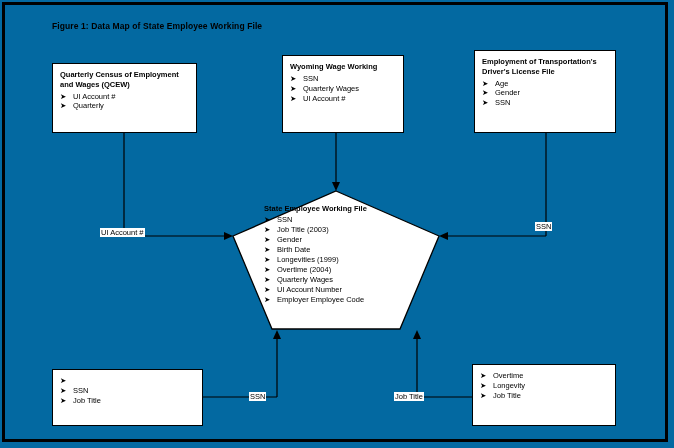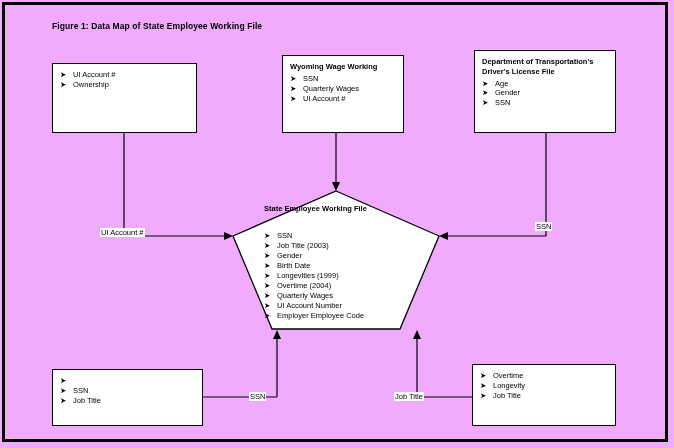--- a/index.html
+++ b/index.html
@@ -4,21 +4,21 @@
 <style>
   html, body {
     margin: 0;
     padding: 0;
     background: #ffffff;
   }
   #page {
     position: relative;
     width: 674px;
     height: 448px;
-    background: #f0abfc;
+    background: #0369a1;
     font-family: "Liberation Sans", sans-serif;
     overflow: hidden;
   }
   .outer-border {
     position: absolute;
     left: 2px;
     top: 2px;
     width: 666px;
     height: 440px;
     border: 3px solid #000000;
@@ -83,21 +83,21 @@
   #center-content {
     position: absolute;
     left: 33px;
     top: 14px;
     width: 160px;
   }
   .center-title {
     font-size: 7.5px;
     font-weight: bold;
     color: #000000;
-    margin-bottom: 18px;
+    margin-bottom: 2px;
   }
   .edge-label {
     position: absolute;
     font-size: 7.5px;
     color: #000000;
     background: #ffffff;
     padding: 0 1px;
   }
   svg.connectors {
     position: absolute;
@@ -133,28 +133,29 @@
     <line x1="203" y1="397" x2="277" y2="397" stroke="#000000" stroke-width="1.2"></line>
     <line x1="277" y1="397" x2="277" y2="337" stroke="#000000" stroke-width="1.2"></line>
     <polygon points="277,330 273,339 281,339" fill="#000000"></polygon>
 
     <line x1="472" y1="397" x2="417" y2="397" stroke="#000000" stroke-width="1.2"></line>
     <line x1="417" y1="397" x2="417" y2="337" stroke="#000000" stroke-width="1.2"></line>
     <polygon points="417,330 413,339 421,339" fill="#000000"></polygon>
   </svg>
 
   <div class="node" id="node-qcew" style="left:52px; top:63px; width:145px; height:70px;">
+    <div class="node-title">Quarterly Census of Employment and Wages (QCEW)</div>
     <ul class="bullets">
       <li>
           <span class="arrow">➤</span>
           <span class="txt">UI Account #</span>
         </li>
       <li>
           <span class="arrow">➤</span>
-          <span class="txt">Ownership</span>
+          <span class="txt">Quarterly</span>
         </li>
     </ul>
   </div>
 
   <div class="node" id="node-wyoming" style="left:282px; top:55px; width:122px; height:78px;">
     <div class="node-title">Wyoming Wage Working</div>
     <ul class="bullets">
       <li>
           <span class="arrow">➤</span>
           <span class="txt">SSN</span>
@@ -164,21 +165,21 @@
           <span class="txt">Quarterly Wages</span>
         </li>
       <li>
           <span class="arrow">➤</span>
           <span class="txt">UI Account #</span>
         </li>
     </ul>
   </div>
 
   <div class="node" id="node-dot" style="left:474px; top:50px; width:142px; height:83px;">
-    <div class="node-title">Department of Transportation's Driver's License File</div>
+    <div class="node-title">Employment of Transportation's Driver's License File</div>
     <ul class="bullets">
       <li>
           <span class="arrow">➤</span>
           <span class="txt">Age</span>
         </li>
       <li>
           <span class="arrow">➤</span>
           <span class="txt">Gender</span>
         </li>
       <li>

